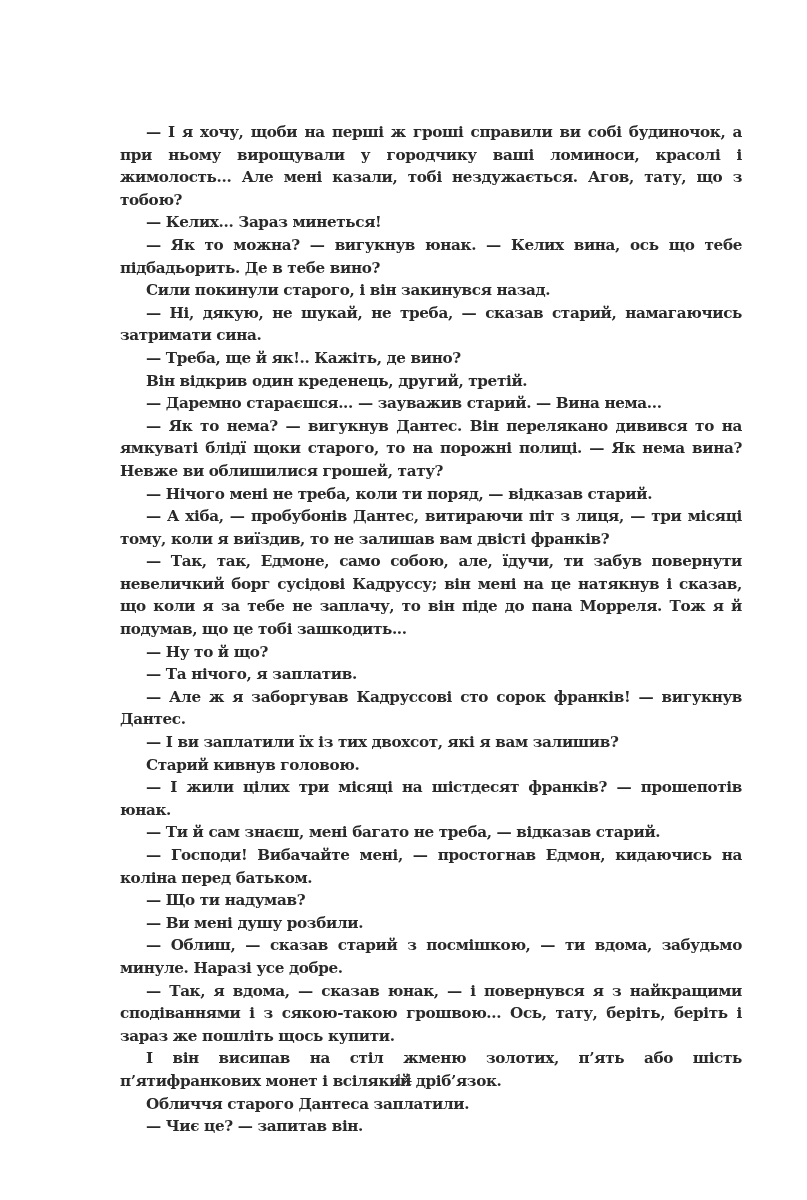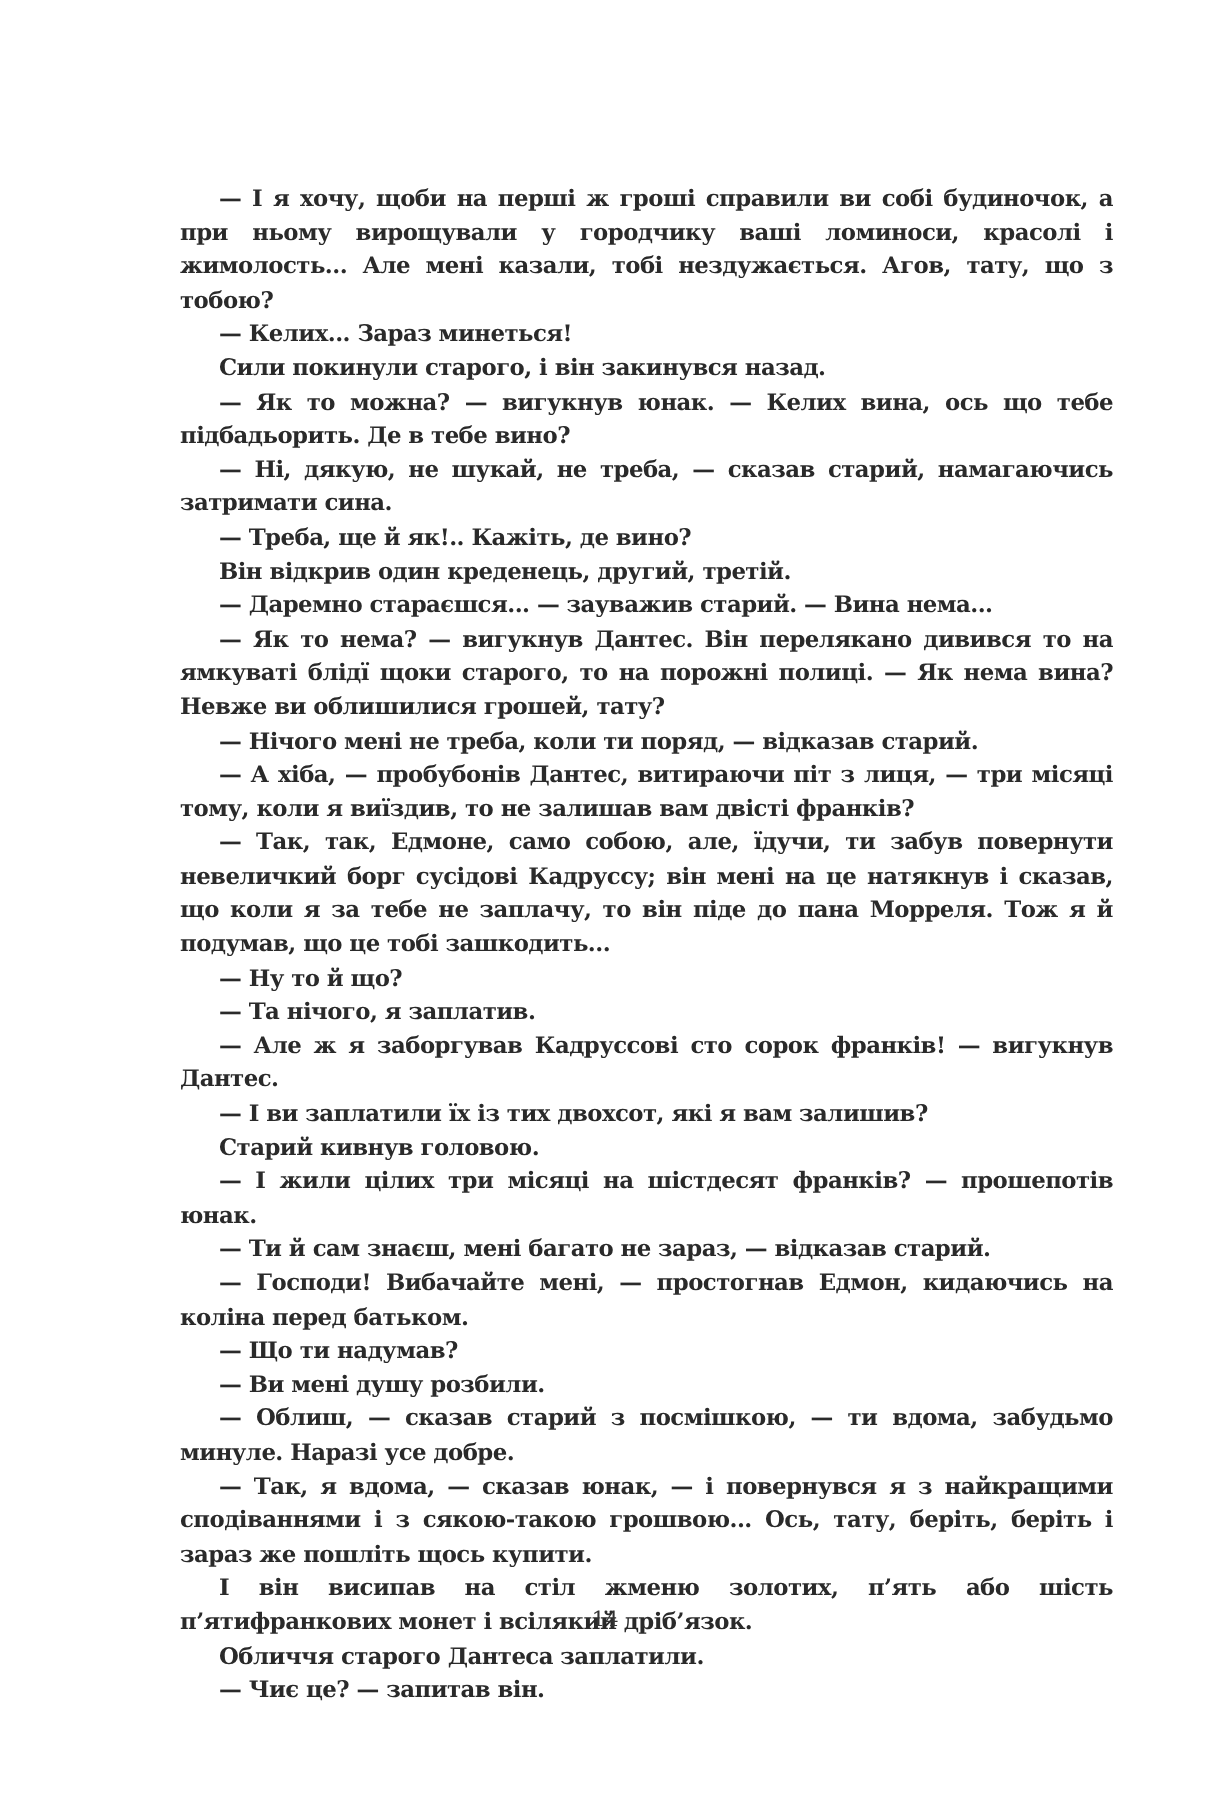--- a/index.html
+++ b/index.html
@@ -15,37 +15,37 @@
     position: absolute; top: 1072px; left: 0; width: 807px; text-align: center;
     font-family: "DejaVu Serif", serif; font-size: 14px; color: #333;
   }
 </style>
 </head>
 <body>
 
 <div class="page">
   <p>— І я хочу, щоби на перші ж гроші справили ви собі будиночок, а при ньому вирощували у городчику ваші ломиноси, красолі і жимолость... Але мені казали, тобі нездужається. Агов, тату, що з тобою?</p>
   <p>— Келих... Зараз минеться!</p>
+  <p>— Як то можна? — вигукнув юнак. — Келих вина, ось що тебе підбадьорить. Де в тебе вино?</p>
   <p>Сили покинули старого, і він закинувся назад.</p>
-  <p>— Як то можна? — вигукнув юнак. — Келих вина, ось що тебе підбадьорить. Де в тебе вино?</p>
   <p>— Ні, дякую, не шукай, не треба, — сказав старий, намагаючись затримати сина.</p>
   <p>— Треба, ще й як!.. Кажіть, де вино?</p>
   <p>Він відкрив один креденець, другий, третій.</p>
   <p>— Даремно стараєшся... — зауважив старий. — Вина нема...</p>
   <p>— Як то нема? — вигукнув Дантес. Він перелякано дивився то на ямкуваті блідї щоки старого, то на порожні полиці. — Як нема вина? Невже ви облиши­лися грошей, тату?</p>
   <p>— Нічого мені не треба, коли ти поряд, — відказав старий.</p>
   <p>— А хіба, — пробубонів Дантес, витираючи піт з лиця, — три місяці тому, коли я виїздив, то не залишав вам двісті франків?</p>
   <p>— Так, так, Едмоне, само собою, але, їдучи, ти забув повернути невеличкий борг сусідові Кадруссу; він мені на це натякнув і сказав, що коли я за тебе не заплачу, то він піде до пана Морреля. Тож я й подумав, що це тобі зашкодить...</p>
   <p>— Ну то й що?</p>
   <p>— Та нічого, я заплатив.</p>
   <p>— Але ж я заборгував Кадруссові сто сорок франків! — вигукнув Дантес.</p>
   <p>— І ви заплатили їх із тих двохсот, які я вам залишив?</p>
   <p>Старий кивнув головою.</p>
   <p>— І жили цілих три місяці на шістдесят франків? — прошепотів юнак.</p>
-  <p>— Ти й сам знаєш, мені багато не зараз, — відказав старий.</p>
+  <p>— Ти й сам знаєш, мені багато не треба, — відказав старий.</p>
   <p>— Господи! Вибачайте мені, — простогнав Едмон, кидаючись на коліна перед батьком.</p>
   <p>— Що ти надумав?</p>
   <p>— Ви мені душу розбили.</p>
   <p>— Облиш, — сказав старий з посмішкою, — ти вдома, забудьмо минуле. Наразі усе добре.</p>
   <p>— Так, я вдома, — сказав юнак, — і повернувся я з найкращими сподіван­нями і з сякою-такою грошвою... Ось, тату, беріть, беріть і зараз же пошліть щось купити.</p>
   <p>І він висипав на стіл жменю золотих, п’ять або шість п’ятифранкових монет і всілякий дріб’язок.</p>
   <p>Обличчя старого Дантеса заплатили.</p>
   <p>— Чиє це? — запитав він.</p>
 </div>
 

